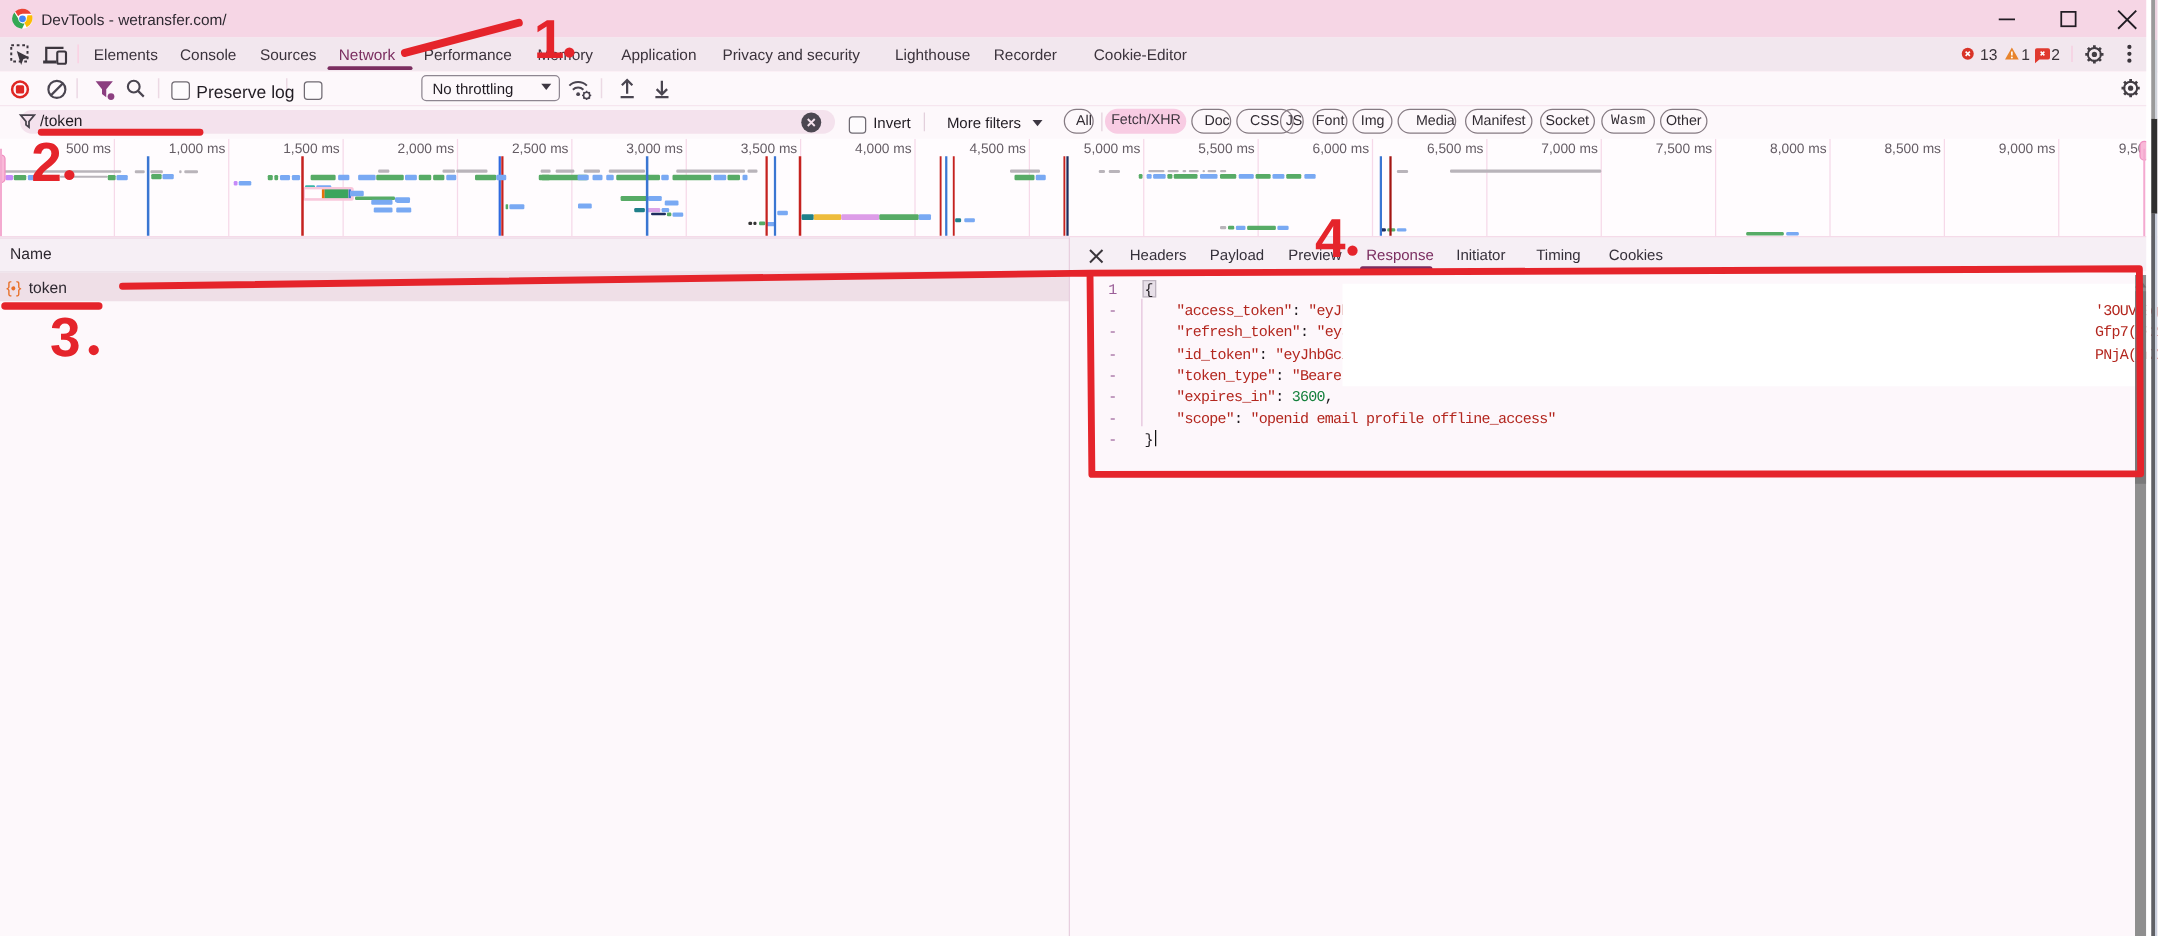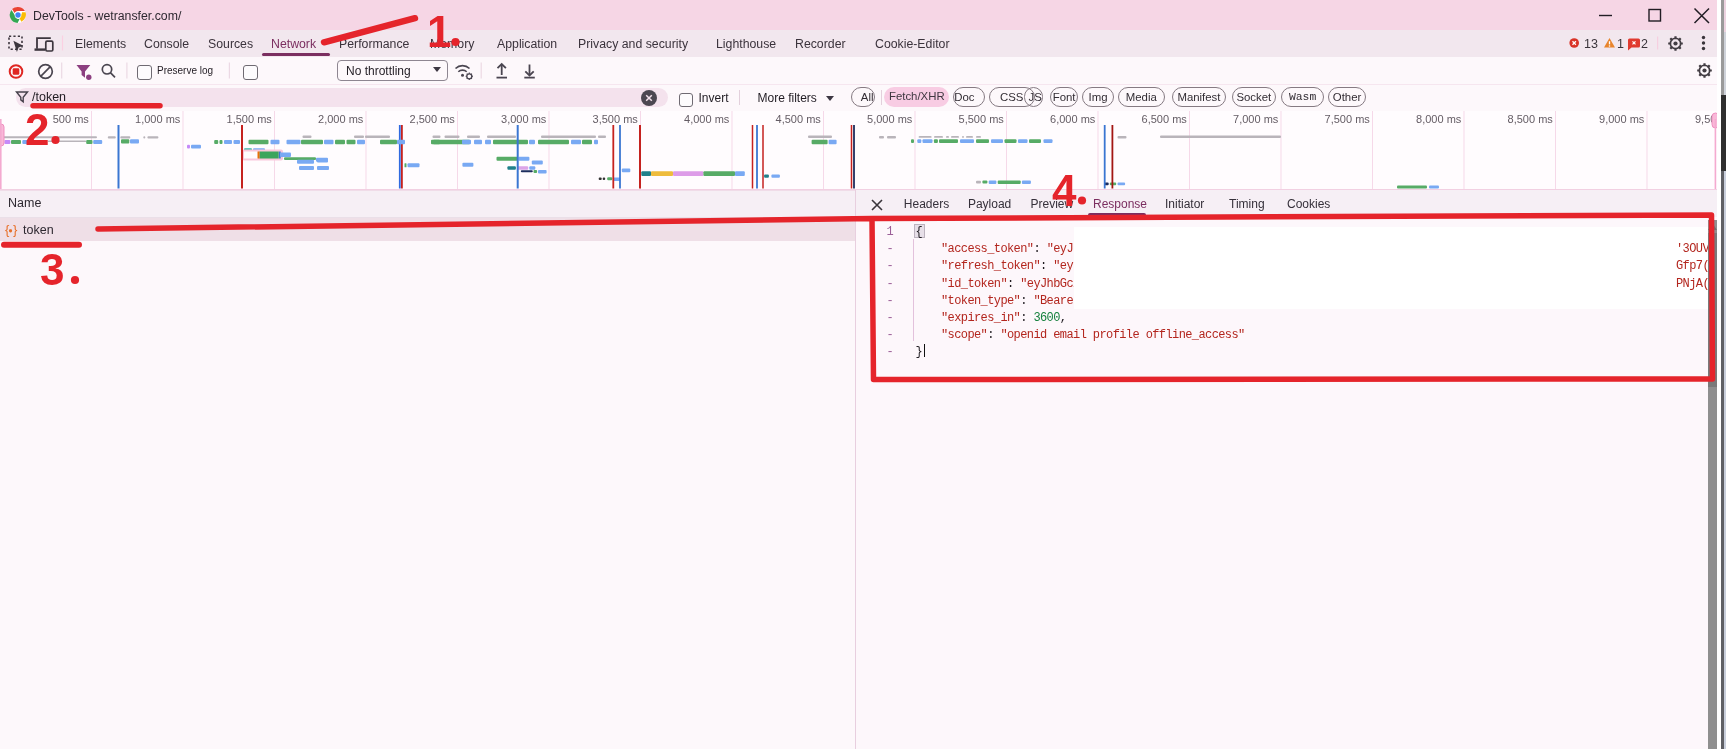--- a/index.html
+++ b/index.html
@@ -107,21 +107,21 @@
     <g stroke="#4a4550" stroke-width="1.8" fill="none">
       <path d="M501.7 18v-10"></path>
         <path d="M497.5 11.2l4.2-4.2 4.2 4.2"></path>
         <path d="M496.5 20.6h10.5"></path>
       <path d="M529.5 7.5v10"></path>
         <path d="M525.3 14.3l4.2 4.2 4.2-4.2"></path>
         <path d="M524.3 20.6h10.5"></path>
     </g>
   </svg>
   <div class="abs" style="left:137px;top:64.5px;width:13px;height:13px;border:1.4px solid #6f6a72;border-radius:3px;background:#fdfbfd;"></div>
-  <div class="lbl" style="left:157px;top:64.5px;font-size:10px;color:#211c23;">Preserve log</div>
+  <div class="lbl" style="left:157px;top:64.5px;font-size:14px;color:#211c23;">Preserve log</div>
   <div class="abs" style="left:242.7px;top:64.5px;width:13px;height:13px;border:1.4px solid #6f6a72;border-radius:3px;background:#fdfbfd;"></div>
   <div class="lbl" style="left:261px;top:64.5px;font-size:11.7px;color:#211c23;margin-top:20px;">Disable cache</div>
   <div class="abs" style="left:337px;top:59.5px;width:109px;height:19px;border:1.3px solid #8e8691;border-radius:4px;"></div>
   <div class="lbl" style="left:346px;top:63.5px;font-size:12px;color:#211c23;">No throttling</div>
   <div class="abs" style="left:433px;top:67px;width:0;height:0;border-left:4.5px solid transparent;border-right:4.5px solid transparent;border-top:5px solid #3d3742;"></div>
 
   <svg class="abs" style="left:1696px;top:61.5px" width="17" height="17" viewBox="0 0 17 17">
     <g fill="none" stroke="#423d43" stroke-width="1.6">
       <circle cx="8.5" cy="8.5" r="5.2"></circle>
       <g stroke-width="2.2">
@@ -142,26 +142,26 @@
     <path d="M6.2 6.2l5.6 5.6m0-5.6l-5.6 5.6" stroke="#f4e2ed" stroke-width="1.5"></path>
   </svg>
   <div class="abs" style="left:679px;top:93px;width:12px;height:12px;border:1.4px solid #6f6a72;border-radius:3px;background:#fdfbfd;"></div>
   <div class="lbl" style="left:698.5px;top:91px;font-size:12px;color:#211c23;">Invert</div>
   <div class="abs" style="left:739px;top:90px;width:1px;height:15px;background:#e3d0dc;"></div>
   <div class="lbl" style="left:757.5px;top:91px;font-size:12px;color:#211c23;">More filters</div>
   <div class="abs" style="left:826px;top:95.5px;width:0;height:0;border-left:4.5px solid transparent;border-right:4.5px solid transparent;border-top:5px solid #3d3742;"></div>
   <div class="abs" style="left:881px;top:90px;width:1px;height:15px;background:#e3d0dc;"></div>
     <div class="abs" style="left:850.5px;top:87px;width:24px;height:20px;border:1.2px solid #857a82;border-radius:10px;color:#322c33;box-sizing:border-box;font-size:11.4px;text-align:right;line-height:19px;font-family:'Liberation Sans',sans-serif;">All</div>
     <div class="abs" style="left:884.3px;top:87px;width:65px;height:20px;background:#f8cce3;border-radius:10px;color:#3f3740;font-size:11.4px;text-align:center;line-height:19px;font-family:'Liberation Sans',sans-serif;">Fetch/XHR</div>
-    <div class="abs" style="left:953.3px;top:87px;width:31.5px;height:20px;border:1.2px solid #857a82;border-radius:10px;color:#322c33;box-sizing:border-box;font-size:11.4px;text-align:left;line-height:19px;font-family:'Liberation Sans',sans-serif;">Doc</div>
+    <div class="abs" style="left:953.3px;top:87px;width:31.5px;height:20px;border:1.2px solid #857a82;border-radius:10px;color:#322c33;box-sizing:border-box;font-size:11.4px;text-align:right;line-height:19px;font-family:'Liberation Sans',sans-serif;">Doc</div>
     <div class="abs" style="left:988.7px;top:87px;width:46px;height:20px;border:1.2px solid #857a82;border-radius:10px;color:#322c33;box-sizing:border-box;font-size:11.4px;text-align:center;line-height:19px;font-family:'Liberation Sans',sans-serif;">CSS</div>
     <div class="abs" style="left:1024.2px;top:87px;width:18.7px;height:20px;border:1.2px solid #857a82;border-radius:10px;color:#322c33;box-sizing:border-box;font-size:11.4px;text-align:right;line-height:19px;font-family:'Liberation Sans',sans-serif;">JS</div>
     <div class="abs" style="left:1049.8px;top:87px;width:28.6px;height:20px;border:1.2px solid #857a82;border-radius:10px;color:#322c33;box-sizing:border-box;font-size:11.4px;text-align:center;line-height:19px;font-family:'Liberation Sans',sans-serif;">Font</div>
     <div class="abs" style="left:1082.3px;top:87px;width:31.5px;height:20px;border:1.2px solid #857a82;border-radius:10px;color:#322c33;box-sizing:border-box;font-size:11.4px;text-align:center;line-height:19px;font-family:'Liberation Sans',sans-serif;">Img</div>
-    <div class="abs" style="left:1117.8px;top:87px;width:47px;height:20px;border:1.2px solid #857a82;border-radius:10px;color:#322c33;box-sizing:border-box;font-size:11.4px;text-align:center;line-height:19px;font-family:'Liberation Sans',sans-serif;">Media</div>
+    <div class="abs" style="left:1117.8px;top:87px;width:47px;height:20px;border:1.2px solid #857a82;border-radius:10px;color:#322c33;box-sizing:border-box;font-size:11.4px;text-align:right;line-height:19px;font-family:'Liberation Sans',sans-serif;">Media</div>
     <div class="abs" style="left:1171.8px;top:87px;width:54.3px;height:20px;border:1.2px solid #857a82;border-radius:10px;color:#322c33;box-sizing:border-box;font-size:11.4px;text-align:center;line-height:19px;font-family:'Liberation Sans',sans-serif;">Manifest</div>
     <div class="abs" style="left:1231.6px;top:87px;width:44.5px;height:20px;border:1.2px solid #857a82;border-radius:10px;color:#322c33;box-sizing:border-box;font-size:11.4px;text-align:center;line-height:19px;font-family:'Liberation Sans',sans-serif;">Socket</div>
     <div class="abs" style="left:1281px;top:87px;width:43.1px;height:20px;border:1.2px solid #857a82;border-radius:10px;color:#322c33;box-sizing:border-box;font-size:11.4px;text-align:center;line-height:19px;font-family:Liberation Mono, monospace;">Wasm</div>
     <div class="abs" style="left:1327.6px;top:87px;width:38.9px;height:20px;border:1.2px solid #857a82;border-radius:10px;color:#322c33;box-sizing:border-box;font-size:11.4px;text-align:center;line-height:19px;font-family:'Liberation Sans',sans-serif;">Other</div>
 
   <div class="abs" style="left:0;top:111px;width:1726px;height:78px;background:#fffcfe;border-bottom:1px solid #f2d0e2;"></div>
   <svg id="wf" class="abs" style="left:0;top:111px" width="1726" height="78" viewBox="0 0 1726 78">
       <path d="M91.5 0V78" stroke="#f6d9e9" stroke-width="1"></path>
       <path d="M183.0 0V78" stroke="#f6d9e9" stroke-width="1"></path>
       <path d="M274.5 0V78" stroke="#f6d9e9" stroke-width="1"></path>

